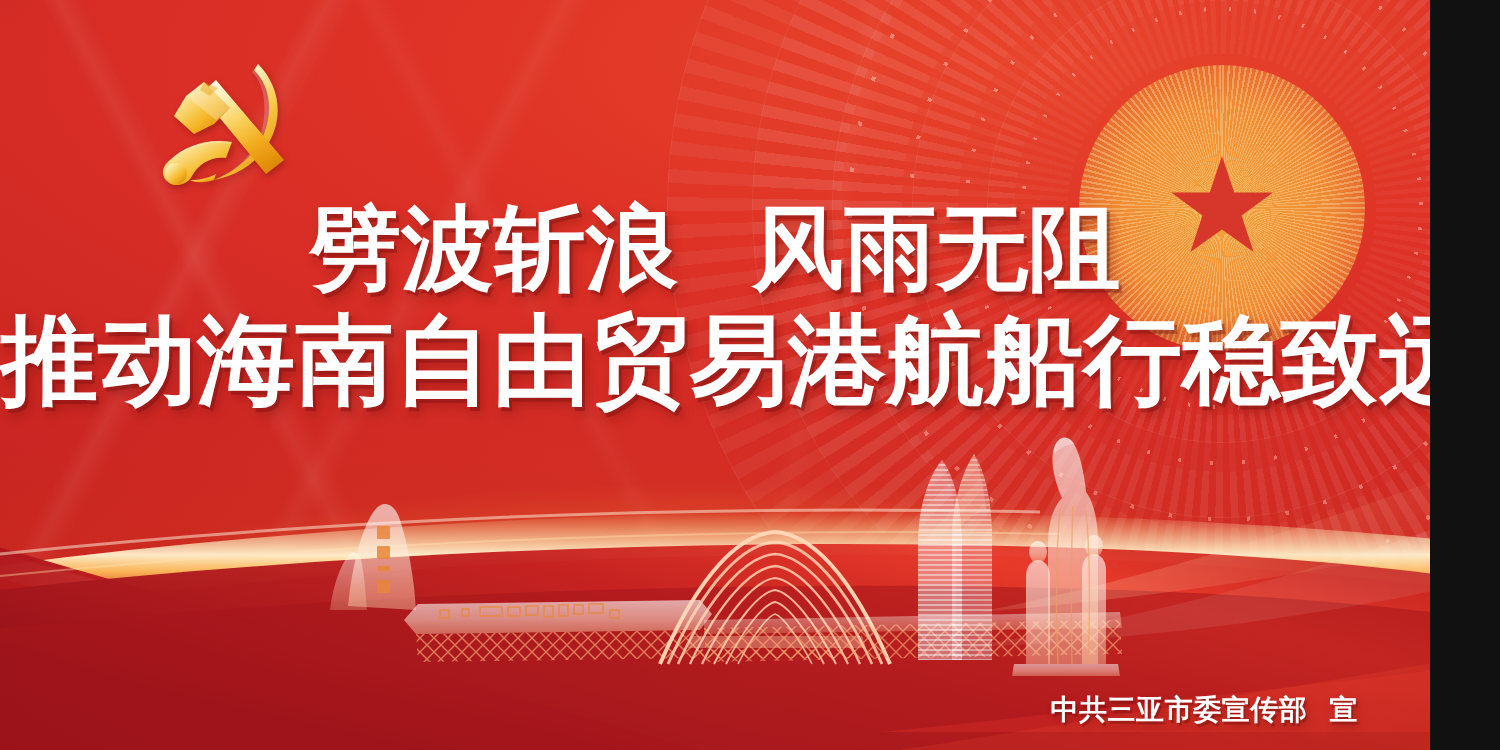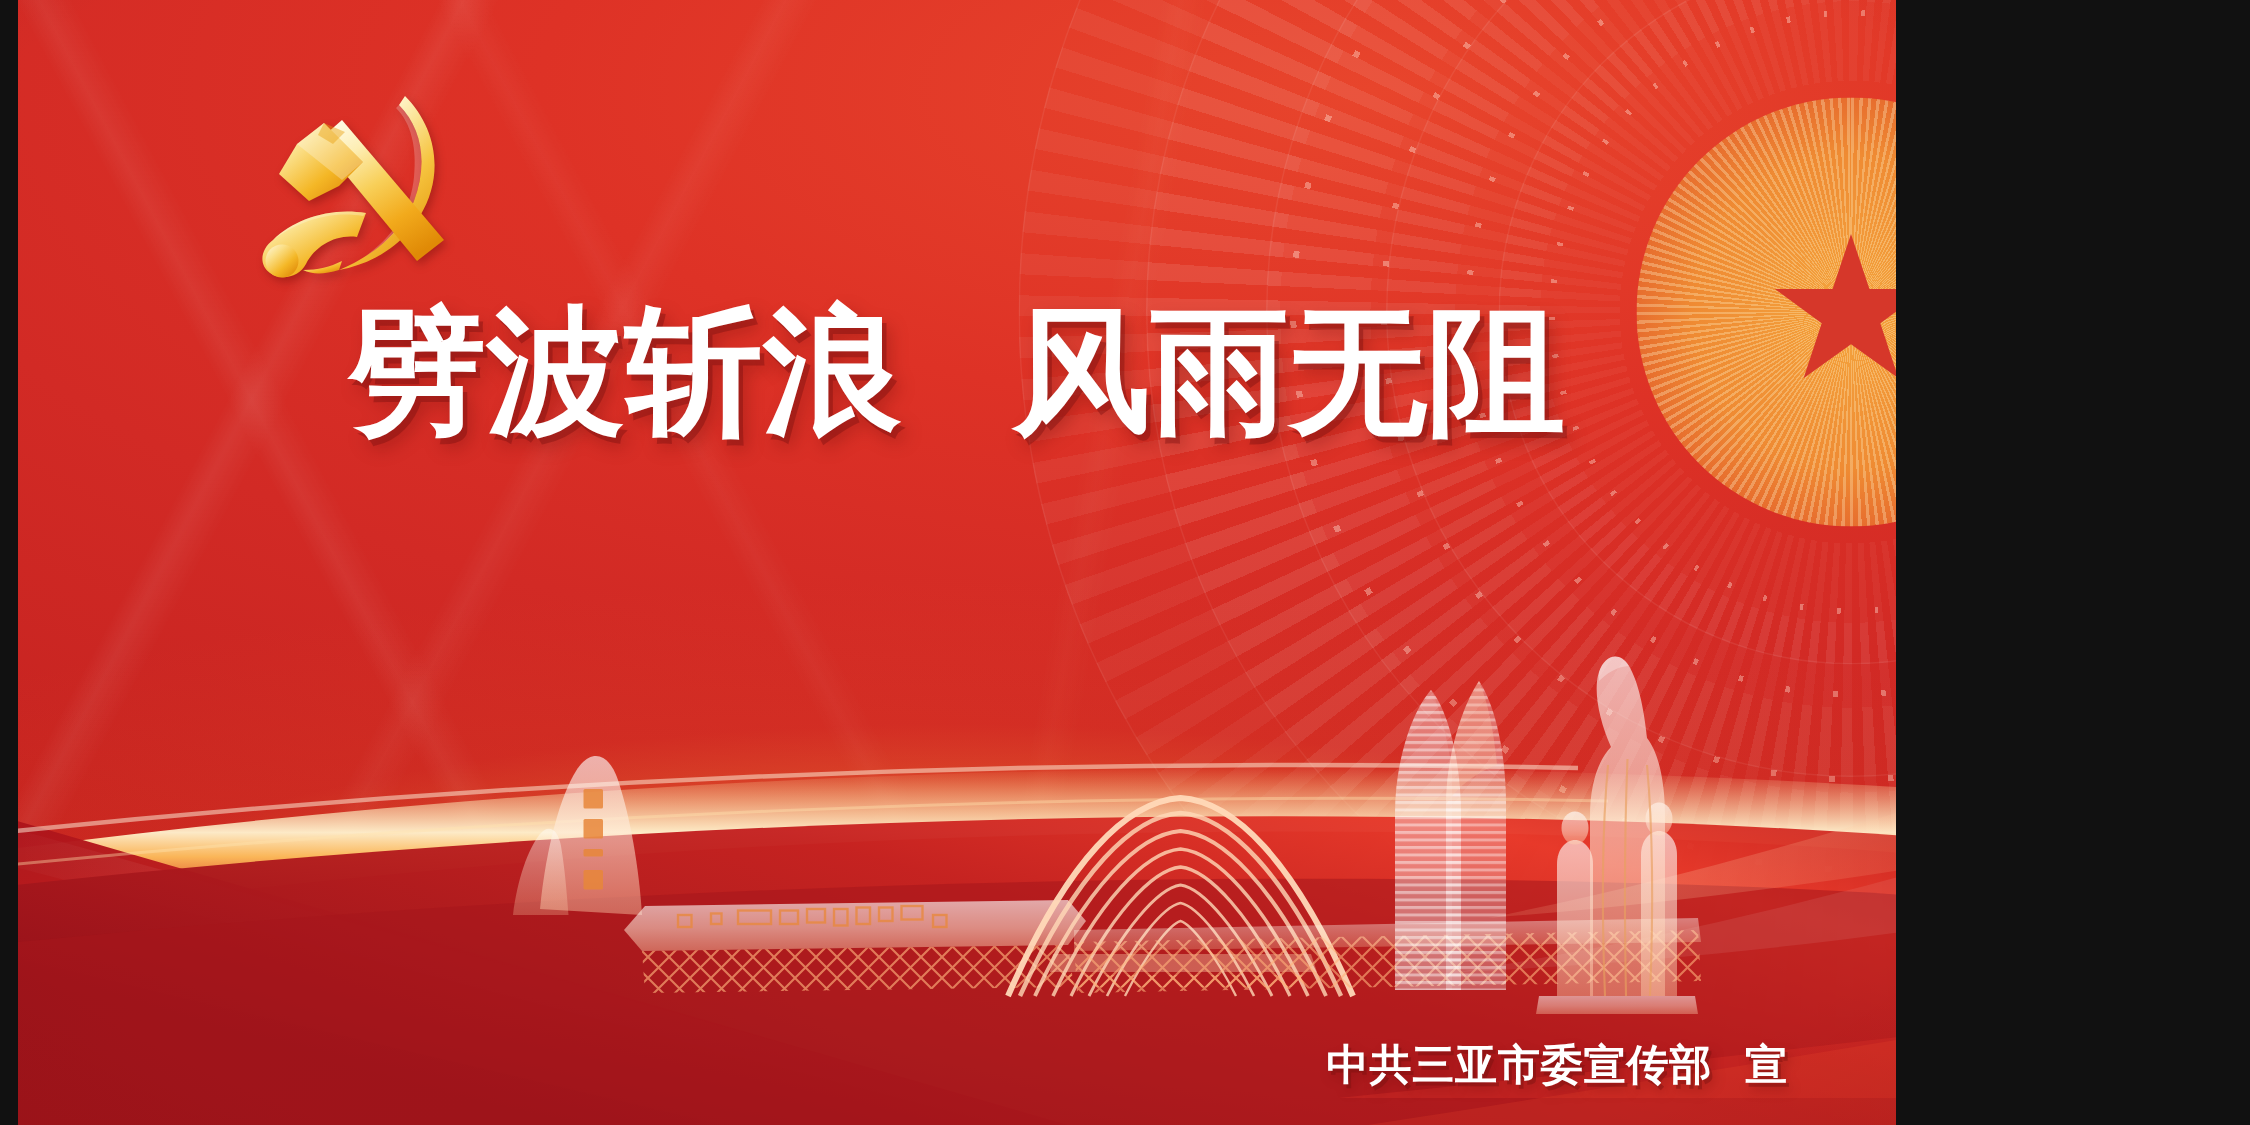--- a/index.html
+++ b/index.html
@@ -1,22 +1,21 @@
 <!DOCTYPE html>
 <html><head>
 <meta charset="utf-8">
 <style>
   html,body{margin:0;padding:0;background:#111;}
   #stage{
     position:relative;
-    width:1252px;height:750px;
+    width:1430px;height:750px;
     overflow:hidden;
     background:#d62b27;
     font-family:"Liberation Sans","DejaVu Sans",sans-serif;
-    margin-left:12px;
     -webkit-font-smoothing:antialiased;
   }
 
   
   .layer{position:absolute;inset:0;pointer-events:none;}
 
   
   .bg-base{
     background:
       radial-gradient(130% 85% at 72% 8%, #e8452c 0%, #de3226 34%, #d22a25 62%, #c2211f 100%);
@@ -357,17 +356,18 @@
 
       <path d="M24,108 C 16,114 14,124 22,130 C 30,136 42,132 46,124
                C 52,112 66,104 80,106 L86,90 C 62,86 38,94 24,108 Z" fill="url(#gGold2)"></path>
       <circle cx="30" cy="122" r="11" fill="url(#gGold2)"></circle>
       <path d="M24,108 C 40,96 62,88 84,92 L86,90 C 62,86 38,94 24,108 Z" fill="#fff" fill-opacity=".25"></path>
     </svg>
   </div>
 
   <div class="headline">
     <div class="line1"><span>劈波斩浪</span><span class="gap"></span><span>风雨无阻</span></div>
+    <div class="line2">推动海南自由贸易港航船行稳致远</div>
   </div>
 
   <div class="signature"><span>中共三亚市委宣传部</span><span class="sp"></span><span>宣</span></div>
 
 </div>
 
 </body></html>

